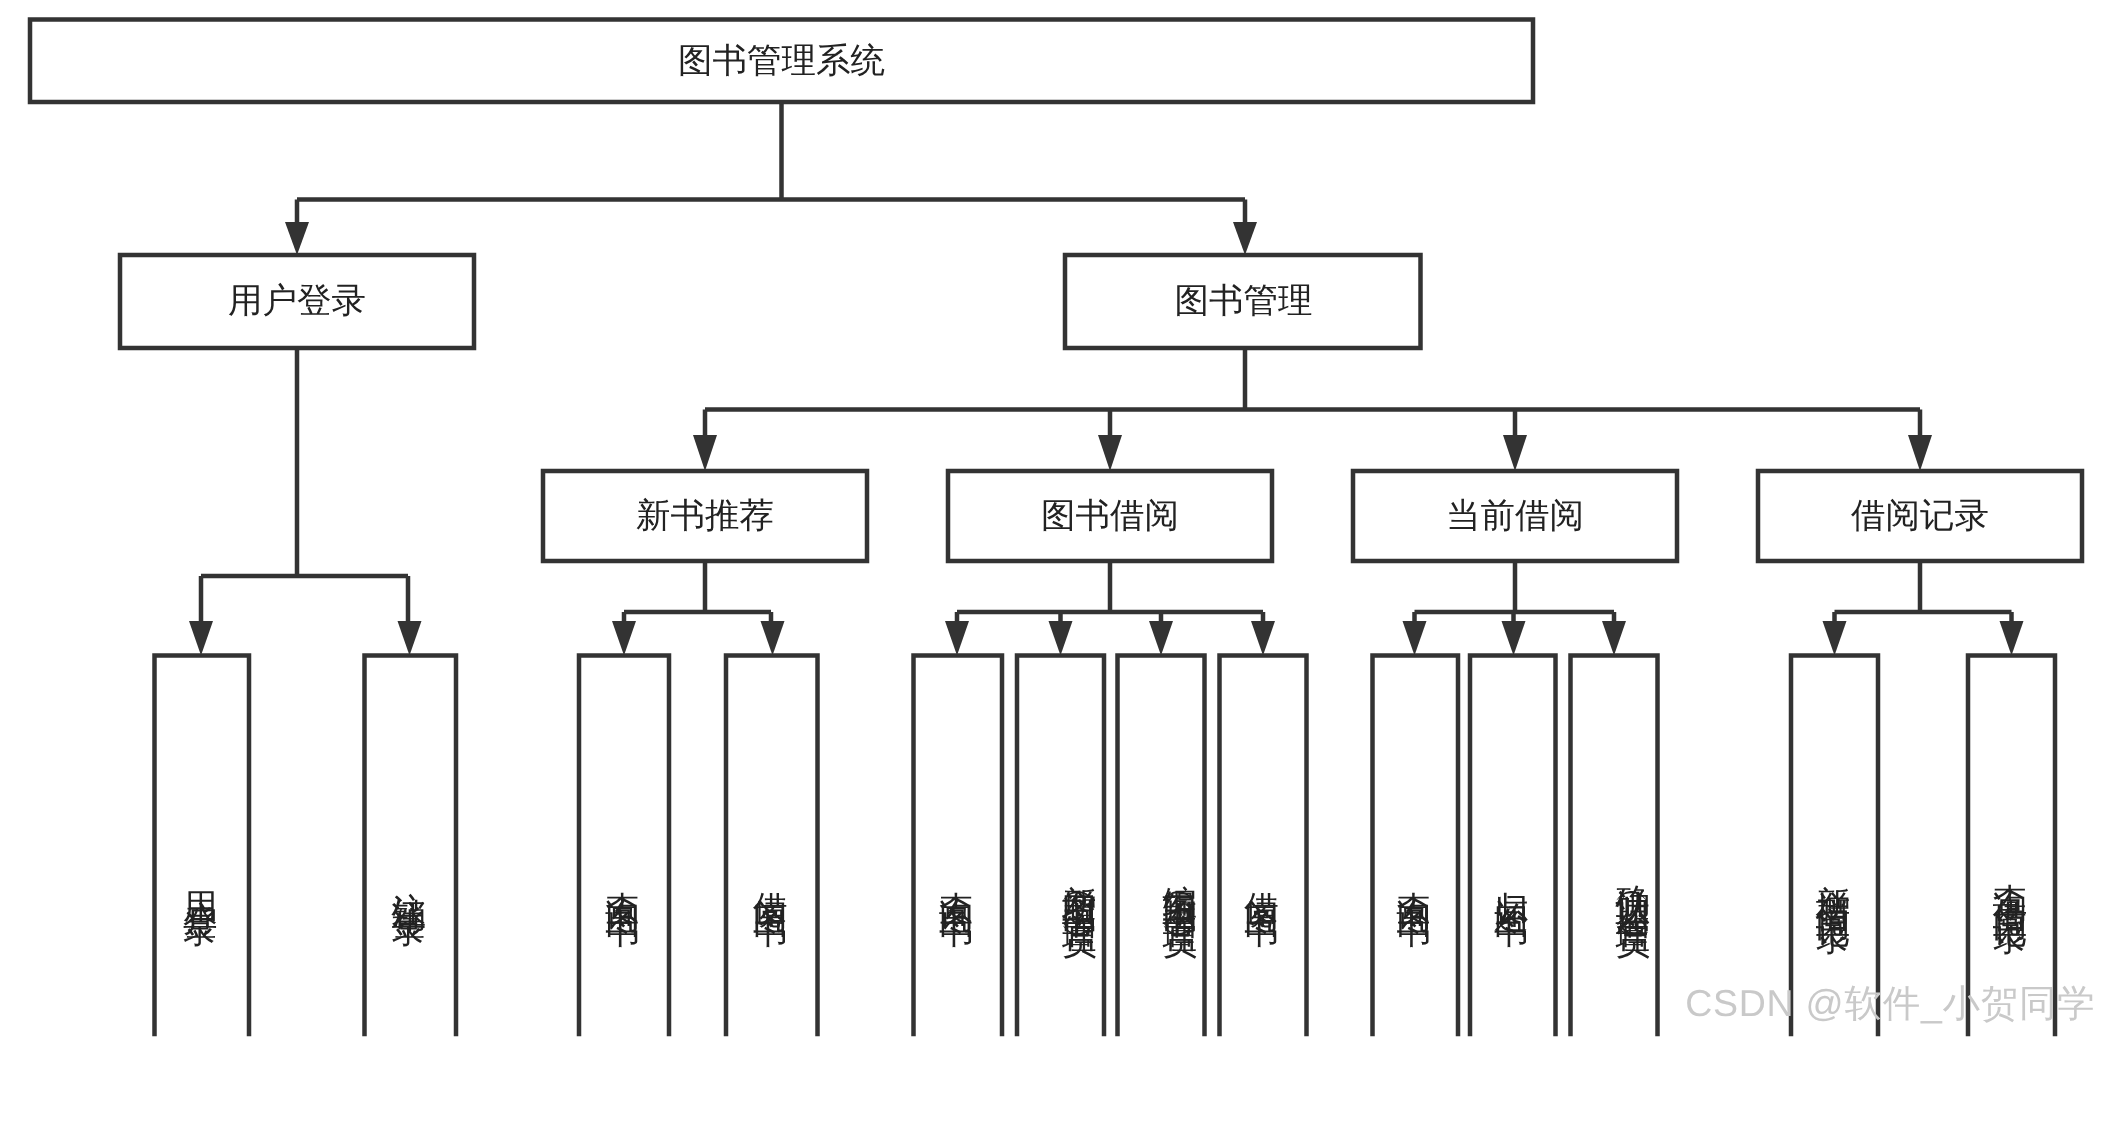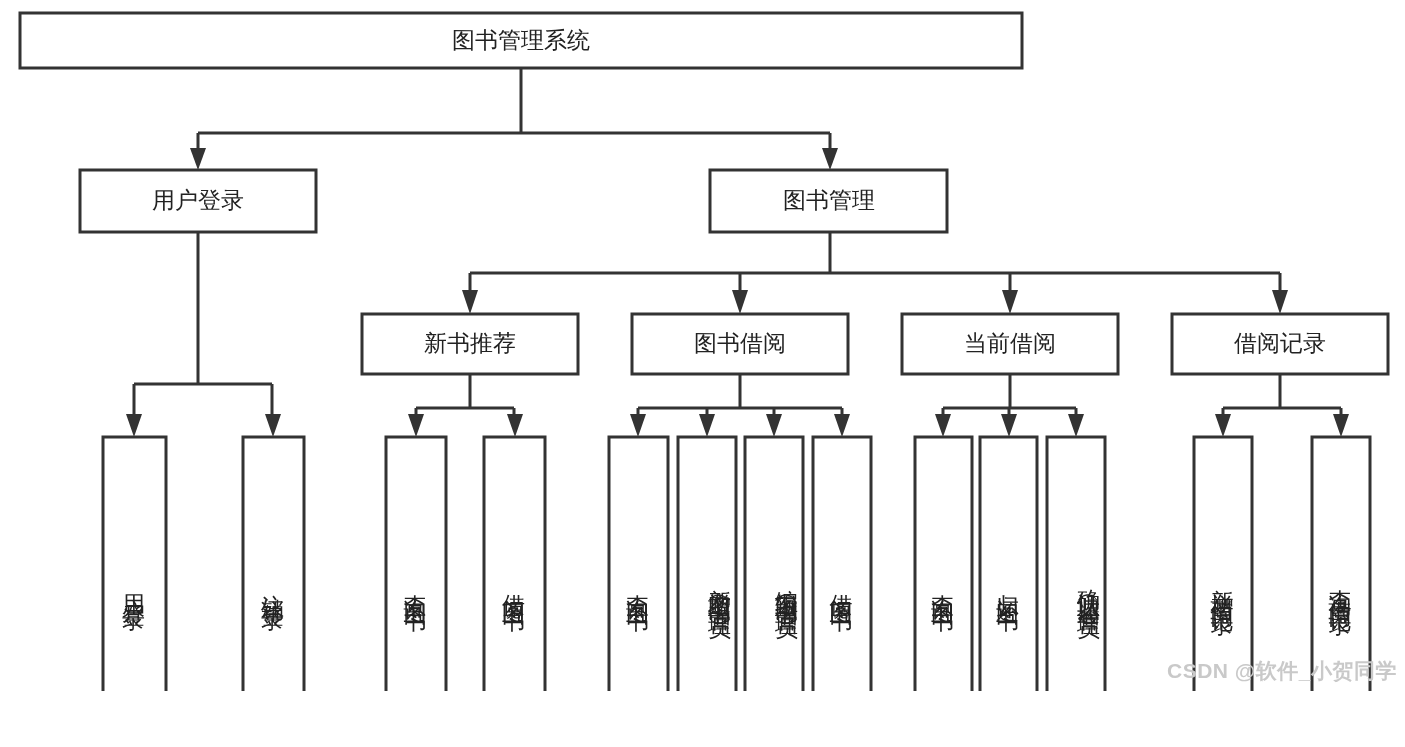--- a/index.html
+++ b/index.html
@@ -46,26 +46,25 @@
   }
   .arrow-head {
     fill: #333333;
     stroke: none;
   }
   .watermark {
     position: absolute;
     right: 8px;
     bottom: 6px;
     font-family: "Liberation Sans", "DejaVu Sans", sans-serif;
-    font-size: 21px;
+    font-size: 25px;
     color: #c9c9c9;
     white-space: nowrap;
     letter-spacing: 0.5px;
     user-select: none;
-    font-weight: bold;
   }
 </style>
 </head>
 <body>
 
 <div id="diagram-root">
 
   <svg class="flow" viewBox="0 0 1405 747">
 
     <g>

